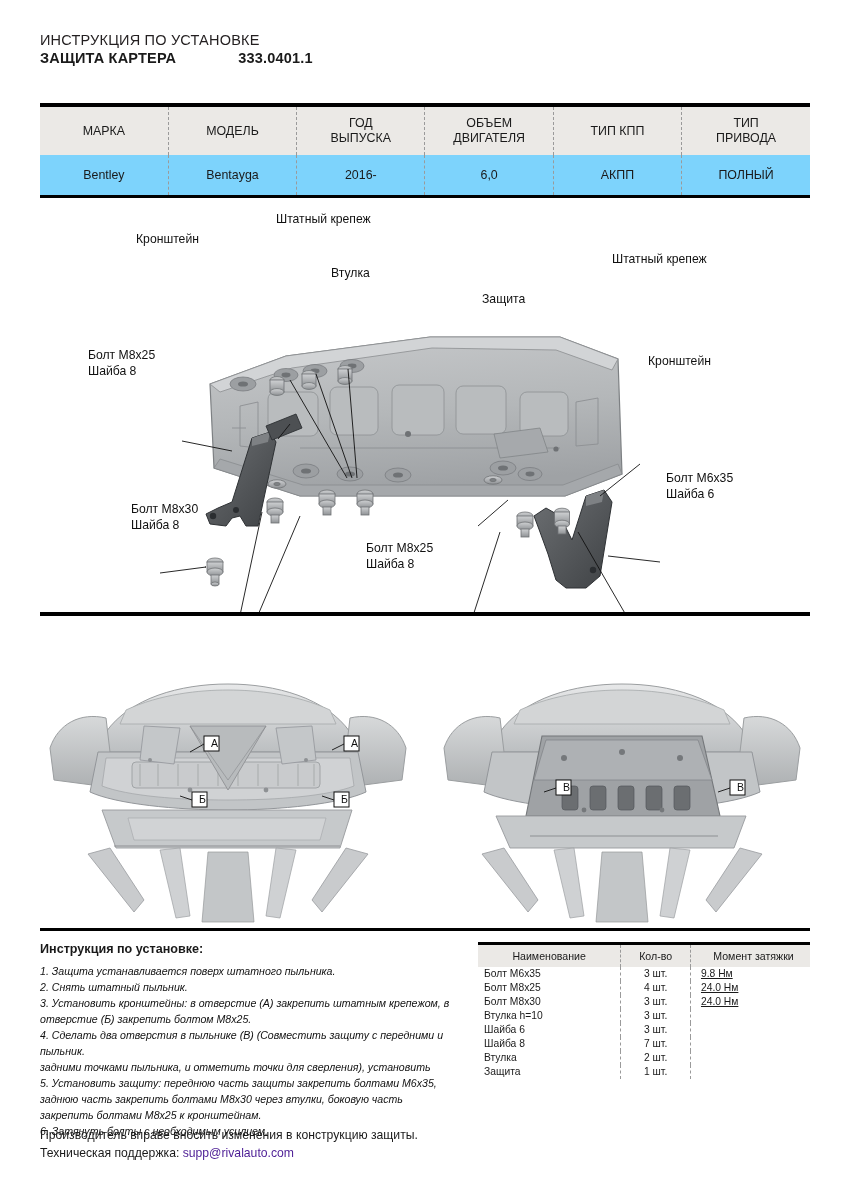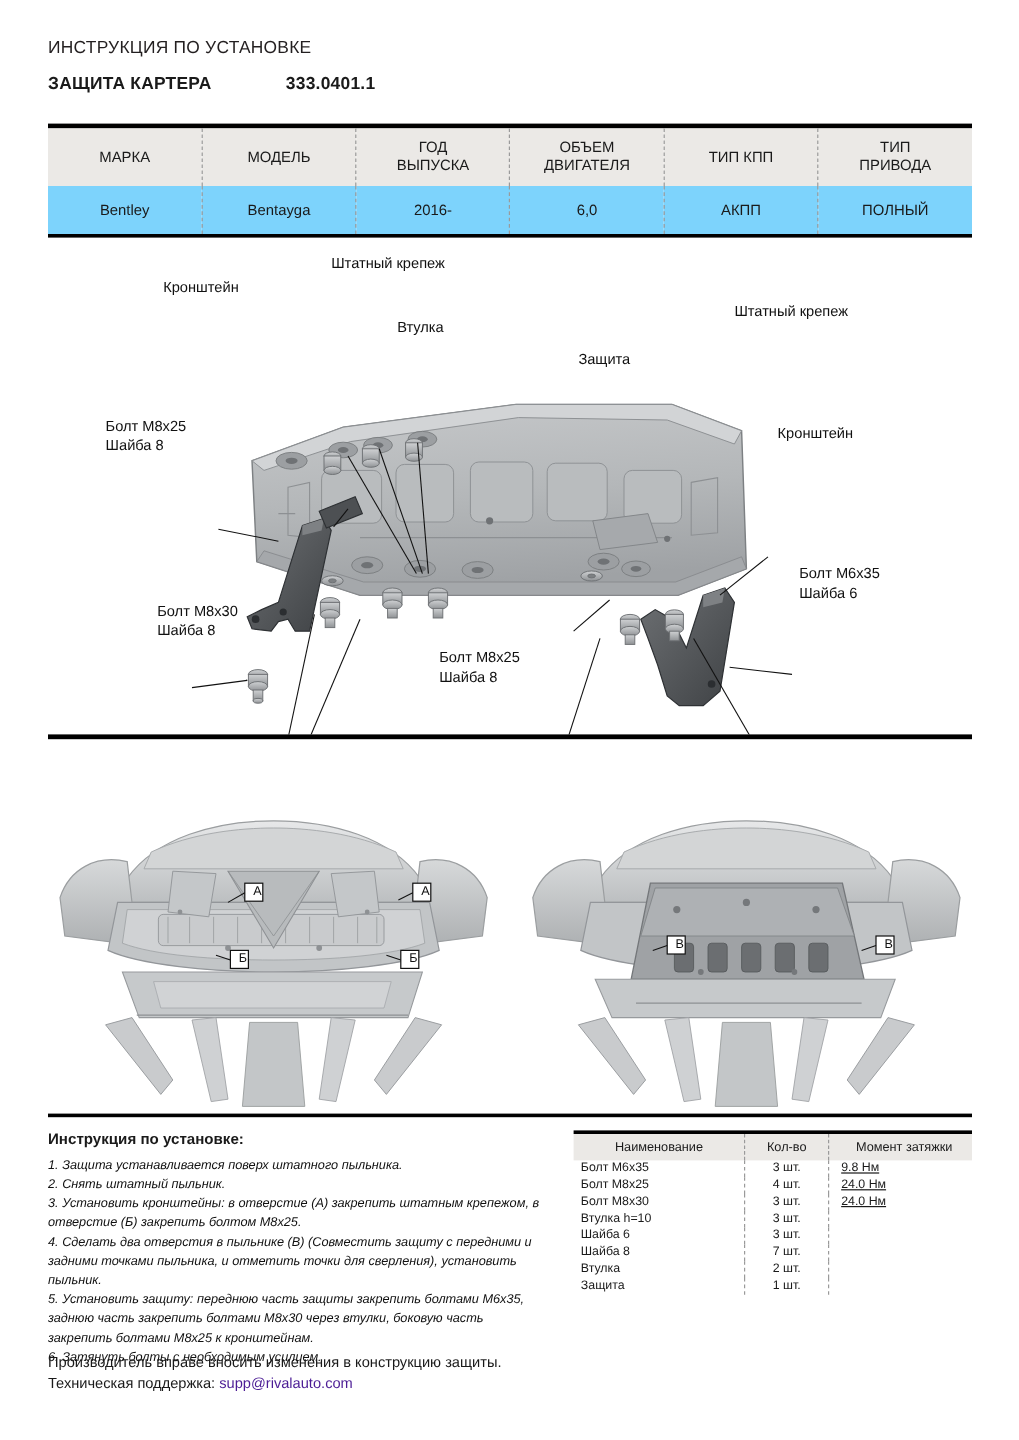--- a/index.html
+++ b/index.html
@@ -24,21 +24,21 @@
     position: absolute;
     left: 40px; top: 32px;
     width: 770px;
   }
   .header .title1 {
     font-size: 14.5px;
     letter-spacing: 0.2px;
     color: #231f20;
   }
   .header .row2 {
-    margin-top: 14px;
+    margin-top: 2px;
     display: flex;
     align-items: center;
   }
   .header .title2 {
     font-size: 14.5px;
     font-weight: bold;
     letter-spacing: 0.2px;
   }
   .header .artcode {
     font-size: 14.5px;
@@ -559,22 +559,22 @@
     <div class="bottom-cols">
 
       <div class="col-left">
         <div class="sec-title">Инструкция по установке:</div>
         <div class="steps">
           <div>1. Защита устанавливается поверх штатного пыльника.</div>
           <div>2. Снять штатный пыльник.</div>
           <div>3. Установить кронштейны: в отверстие (А) закрепить штатным крепежом, в</div>
           <div>отверстие (Б) закрепить болтом М8х25.</div>
           <div>4. Сделать два отверстия в пыльнике (В) (Совместить защиту с передними и</div>
+          <div>пыльник.</div>
           <div>задними точками пыльника, и отметить точки для сверления), установить</div>
-          <div>пыльник.</div>
           <div>5. Установить защиту: переднюю часть защиты закрепить болтами М6х35,</div>
           <div>заднюю часть закрепить болтами М8х30 через втулки, боковую часть</div>
           <div>закрепить болтами М8х25 к кронштейнам.</div>
           <div>6. Затянуть болты с необходимым усилием.</div>
         </div>
       </div>
 
       <div class="col-right">
         <div class="parts-rule"></div>
         <table class="parts-table">

